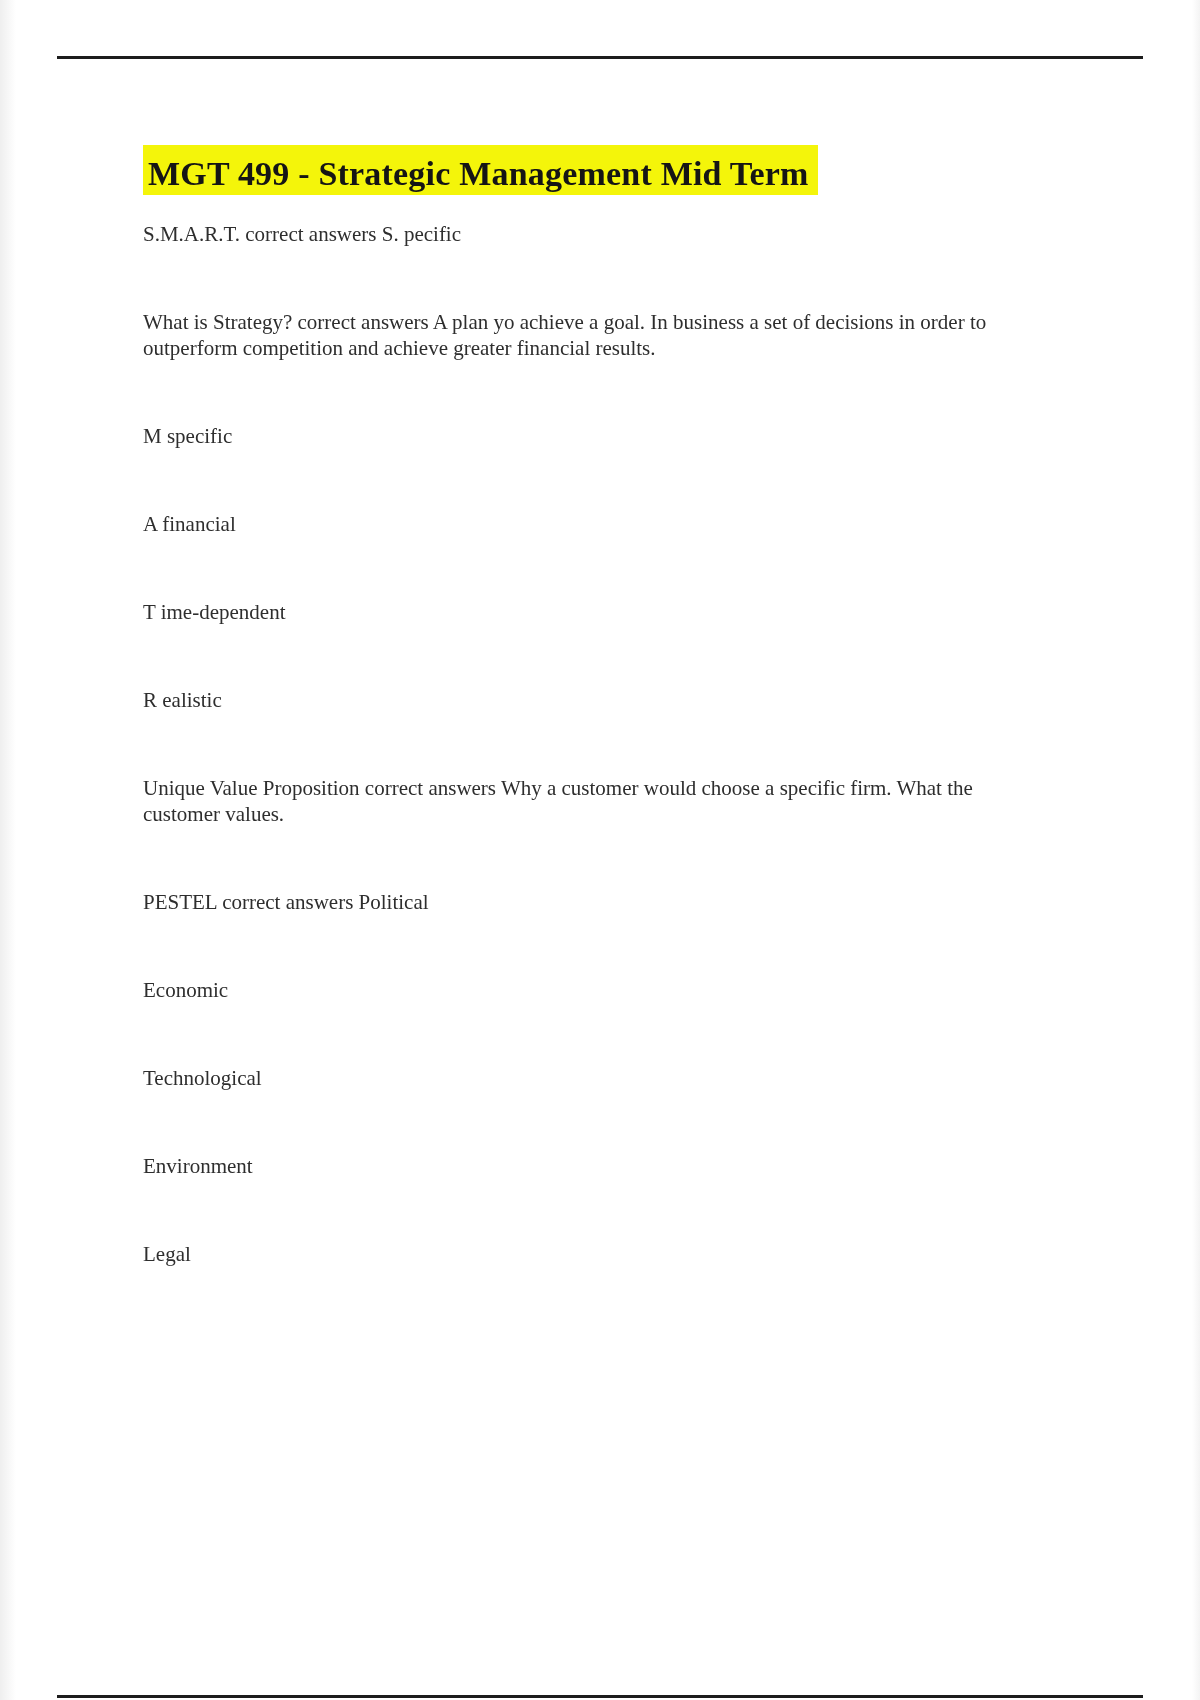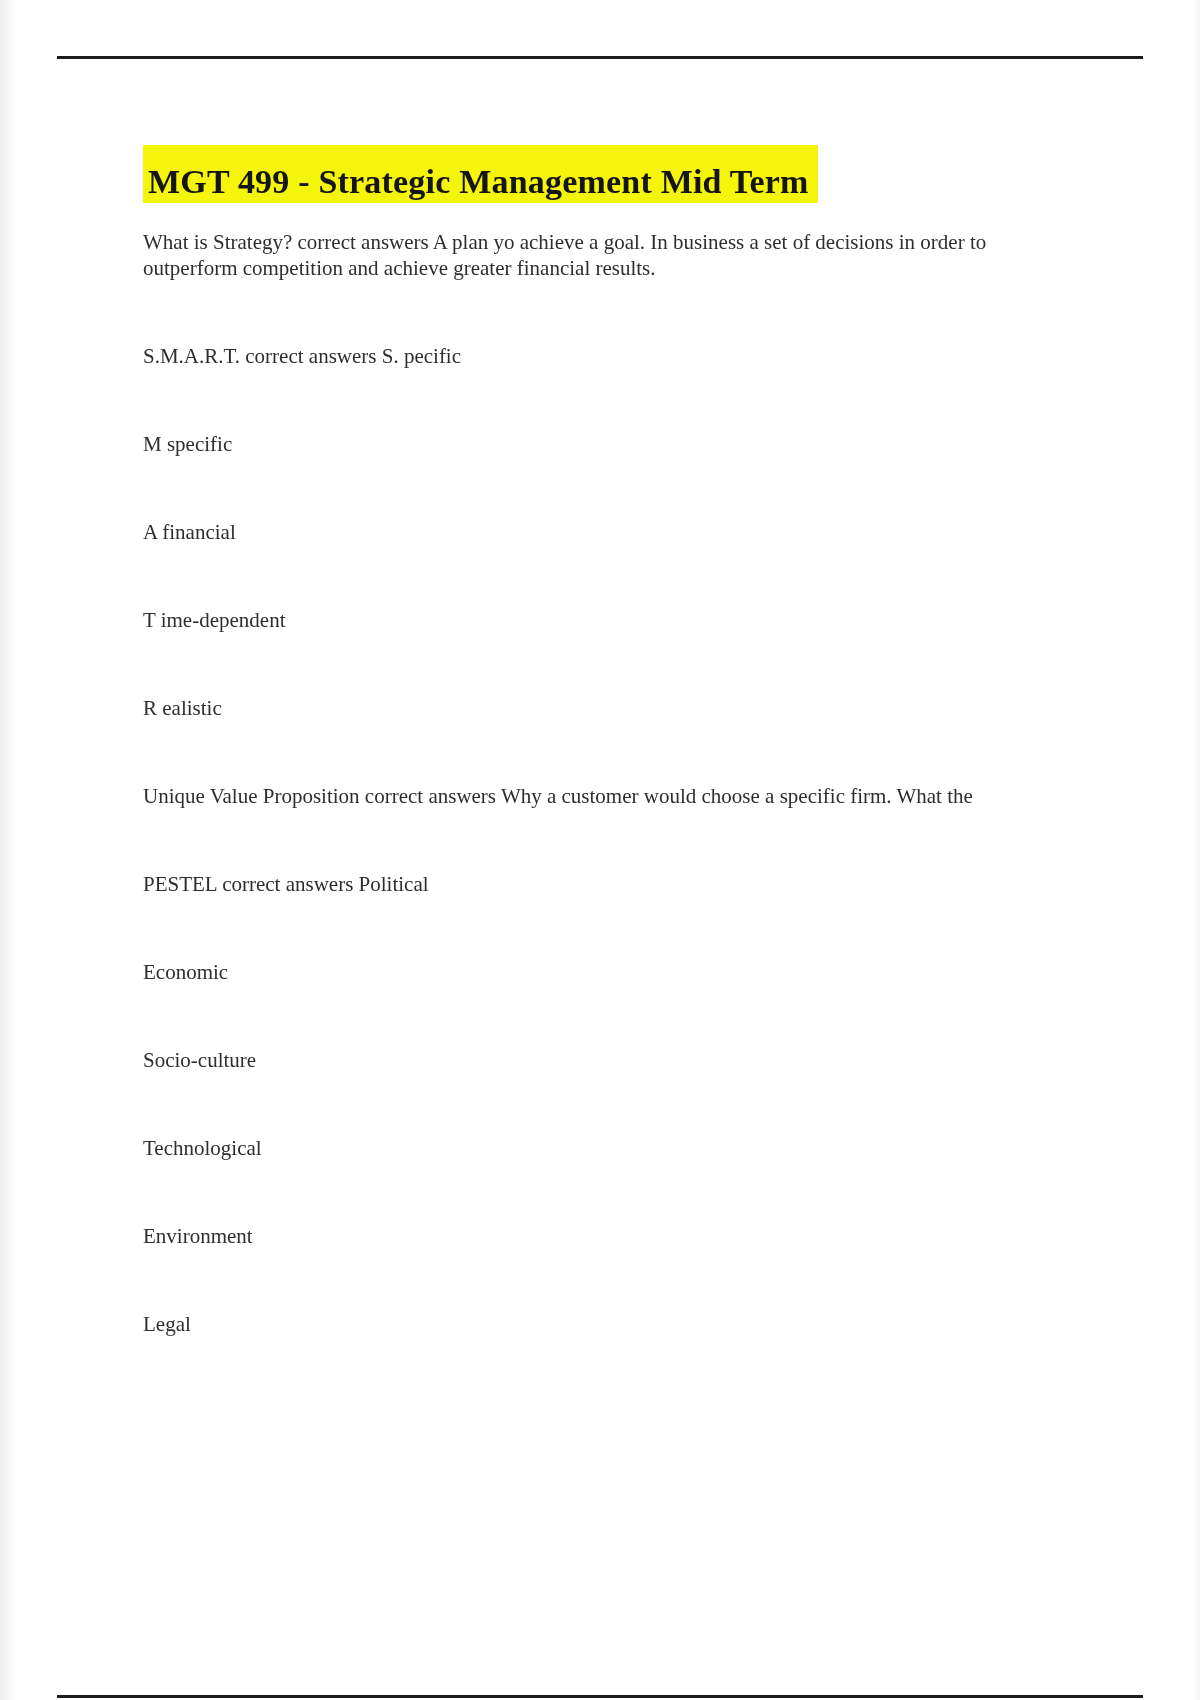--- a/index.html
+++ b/index.html
@@ -55,21 +55,21 @@
     font-size: 34px;
     font-weight: bold;
     line-height: 42px;
     letter-spacing: 0.2px;
     color: var(--title-text, #151515);
   }
   .title-line {
     display: block;
     width: fit-content;
     background: var(--highlight, #f4f50a);
-    padding: 16px 9px 0 5px;
+    padding: 8px 9px 0 5px;
   }
 
   .para {
     margin: 0 0 62px 0;
     font-size: 21px;
     line-height: 26px;
     color: var(--body-text, #2e2e2e);
   }
   .para .line { white-space: nowrap; }
 </style>
@@ -80,59 +80,57 @@
 
   <div class="rule rule-top"></div>
 
   <div class="content">
 
     <h1 class="doc-title">
       <span class="title-line">MGT 499 - Strategic Management Mid Term</span>
     </h1>
 
     <div class="para">
-      <div class="line">What is Strategy? correct answers A plan yo achieve a goal. In business a set of decisions in order to</div>
-      <div class="line">outperform competition and achieve greater financial results.</div>
+      <div class="line">S.M.A.R.T. correct answers S. pecific</div>
     </div>
 
     <div class="para">
-      <div class="line">S.M.A.R.T. correct answers S. pecific</div>
+      <div class="line">What is Strategy? correct answers A plan yo achieve a goal. In business a set of decisions in order to</div>
+      <div class="line">outperform competition and achieve greater financial results.</div>
     </div>
 
     <div class="para">
       <div class="line">M specific</div>
     </div>
 
     <div class="para">
       <div class="line">A financial</div>
     </div>
 
     <div class="para">
       <div class="line">T ime-dependent</div>
     </div>
 
     <div class="para">
       <div class="line">R ealistic</div>
     </div>
 
     <div class="para">
       <div class="line">Unique Value Proposition correct answers Why a customer would choose a specific firm. What the</div>
+      <div class="line">customer values.</div>
     </div>
 
     <div class="para">
       <div class="line">PESTEL correct answers Political</div>
     </div>
 
     <div class="para">
       <div class="line">Economic</div>
     </div>
 
-    <div class="para">
-      <div class="line">Socio-culture</div>
-    </div>
 
     <div class="para">
       <div class="line">Technological</div>
     </div>
 
     <div class="para">
       <div class="line">Environment</div>
     </div>
 
     <div class="para">

